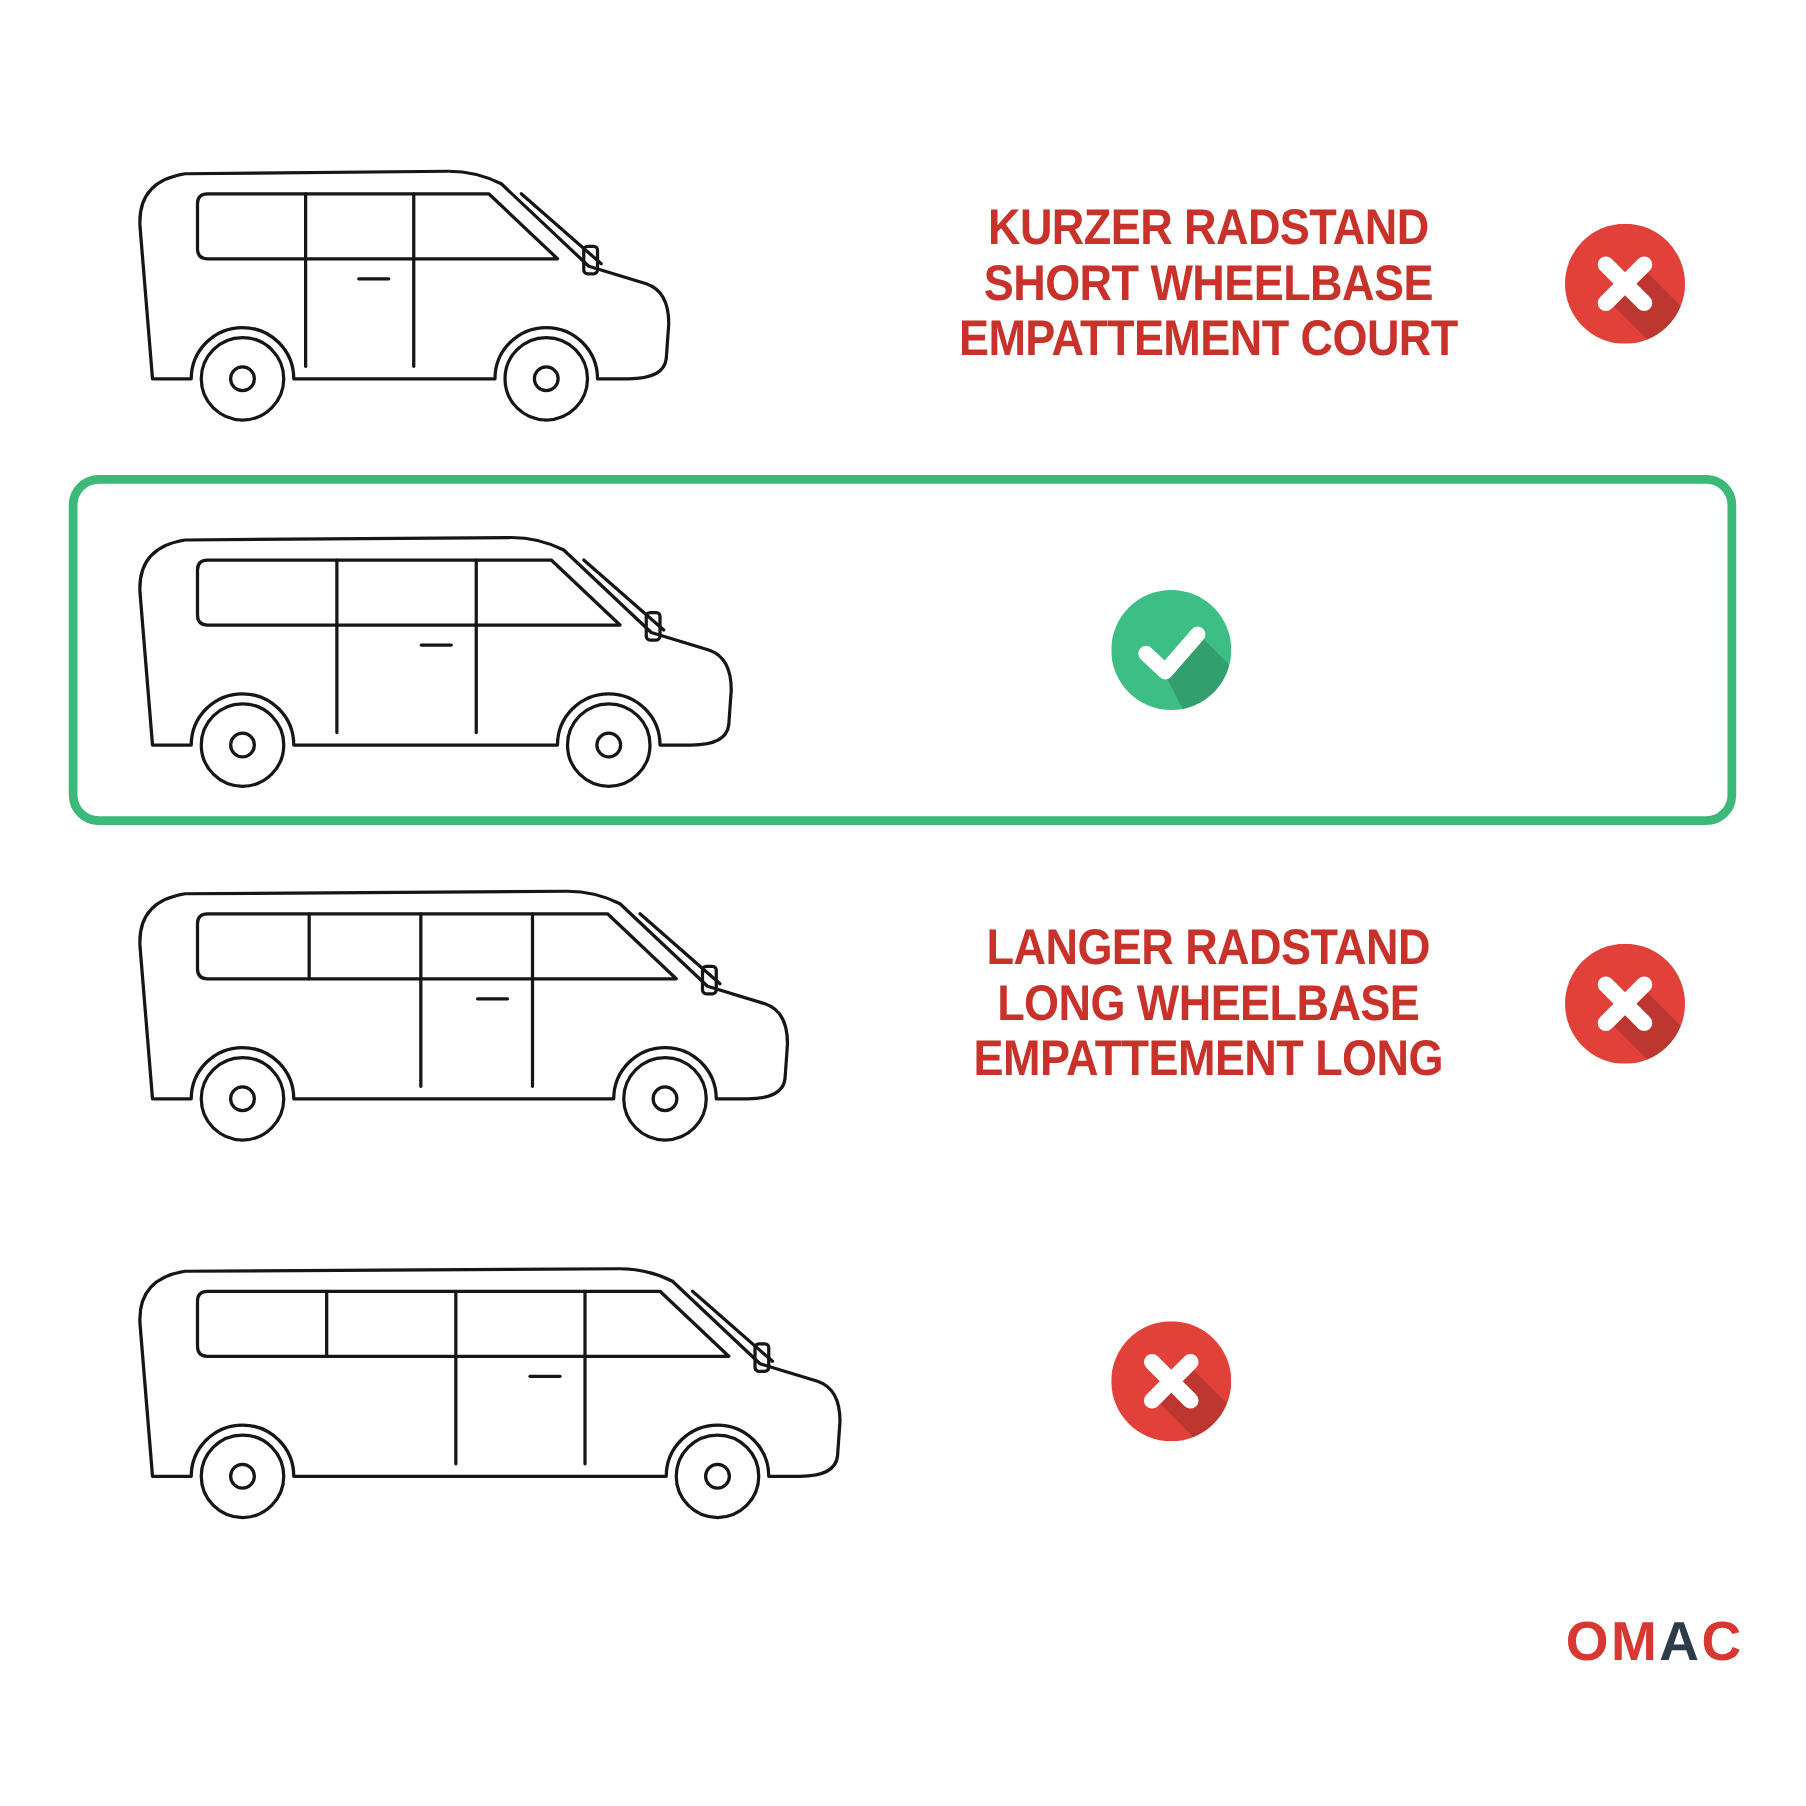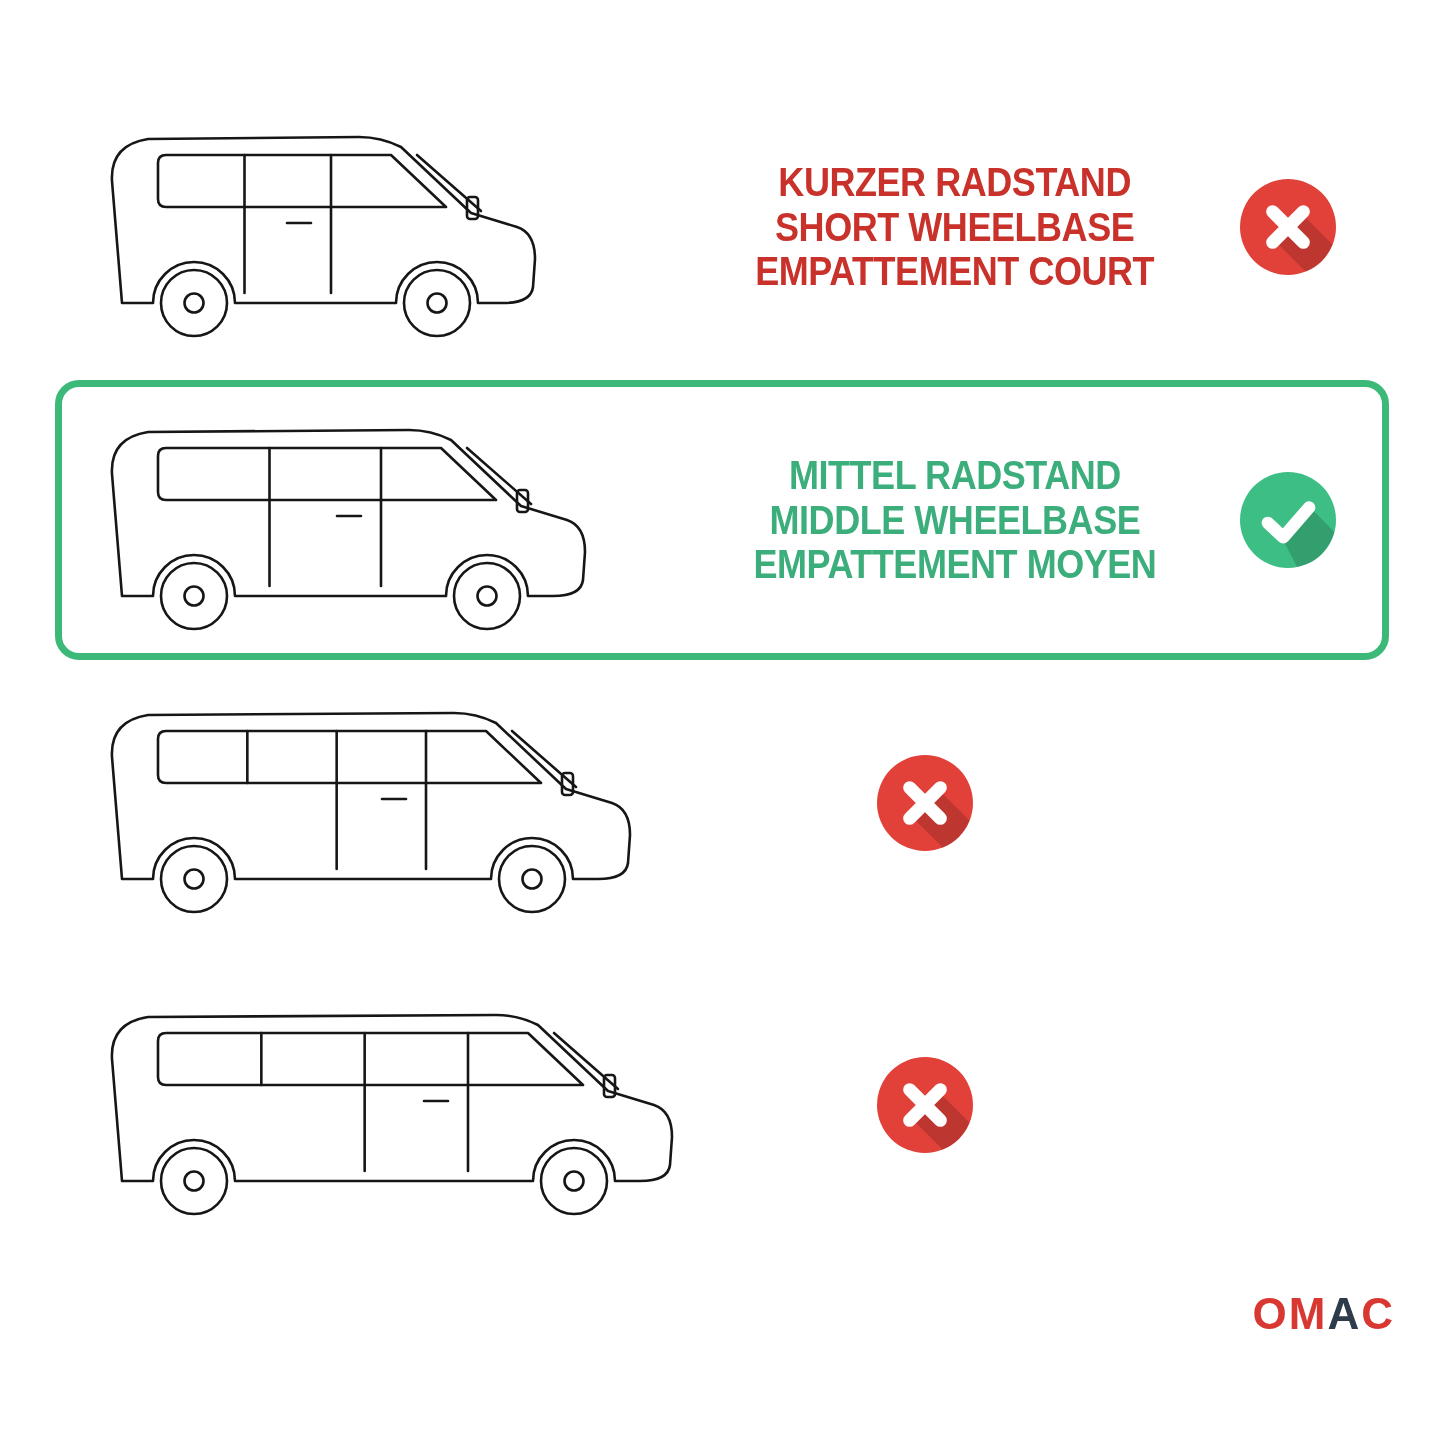--- a/index.html
+++ b/index.html
@@ -20,21 +20,21 @@
     position:relative;overflow:hidden;
   }
   .canvas{position:absolute;inset:0;}
   .selection-box{
     position:absolute;left:55px;top:380px;width:1334px;height:280px;
     border:7px solid var(--hl);border-radius:24px;box-sizing:border-box;
     background:transparent;
   }
   .row{
     position:absolute;left:0;width:1445px;
-    display:grid;grid-template-columns:720px 470px 1fr;align-items:center;
+    display:grid;grid-template-columns:720px 470px 1fr;align-items:center;gap:12px;
   }
   .van-cell{padding-left:92px;display:flex;align-items:center;}
   .van{line-height:0;}
   .text-cell{display:flex;justify-content:center;}
   .label{
     text-align:center;font-weight:bold;font-size:40px;line-height:1.12;
     transform:scaleX(.9);transform-origin:center;letter-spacing:-.5px;
     white-space:nowrap;
   }
   .row.rejected .label{color:var(--text-red);}
@@ -105,27 +105,20 @@
             <line x1="289" y1="100" x2="289" y2="186"></line>
             <line x1="177.5" y1="100" x2="177.5" y2="186"></line>
             <line x1="375" y1="48" x2="439" y2="104"></line>
             <rect x="425" y="90" width="11" height="22" rx="3"></rect>
             <line x1="245" y1="116" x2="269" y2="116"></line>
             <circle cx="102" cy="196" r="33" fill="#fff"></circle>
             <circle cx="395" cy="196" r="33" fill="#fff"></circle>
             <circle cx="102" cy="196" r="9.5"></circle>
             <circle cx="395" cy="196" r="9.5"></circle>
   </svg></div>
-    </div>
-    <div class="text-cell">
-      <div class="label">
-        <div>MITTEL RADSTAND</div>
-        <div>MIDDLE WHEELBASE</div>
-        <div>EMPATTEMENT MOYEN</div>
-      </div>
     </div>
     <div class="badge-cell">
       <span class="badge"><svg viewBox="0 0 100 100" width="96" height="96" xmlns="http://www.w3.org/2000/svg">
     <defs>
               <clipPath id="cp1">
                 <circle cx="50" cy="50" r="50"></circle>
               </clipPath>
             </defs>
     <circle cx="50" cy="50" r="50" fill="#3DBE84"></circle>
     <g clip-path="url(#cp1)">
@@ -148,20 +141,27 @@
             <line x1="244.66666666666666" y1="100" x2="244.66666666666666" y2="186"></line>
             <line x1="420" y1="48" x2="484" y2="104"></line>
             <rect x="470" y="90" width="11" height="22" rx="3"></rect>
             <line x1="290" y1="116" x2="314" y2="116"></line>
             <circle cx="102" cy="196" r="33" fill="#fff"></circle>
             <circle cx="440" cy="196" r="33" fill="#fff"></circle>
             <circle cx="102" cy="196" r="9.5"></circle>
             <circle cx="440" cy="196" r="9.5"></circle>
   </svg></div>
     </div>
+    <div class="text-cell">
+      <div class="label">
+        <div>LANGER RADSTAND</div>
+        <div>LONG WHEELBASE</div>
+        <div>EMPATTEMENT LONG</div>
+      </div>
+    </div>
     <div class="badge-cell">
       <span class="badge"><svg viewBox="0 0 100 100" width="96" height="96" xmlns="http://www.w3.org/2000/svg">
     <defs>
               <clipPath id="cp2">
                 <circle cx="50" cy="50" r="50"></circle>
               </clipPath>
             </defs>
     <circle cx="50" cy="50" r="50" fill="#E2413A"></circle>
     <g clip-path="url(#cp2)">
               <path d="M64 36 L100 72 V100 H72 L36 64 Z" fill="rgba(0,0,0,0.16)"></path>

